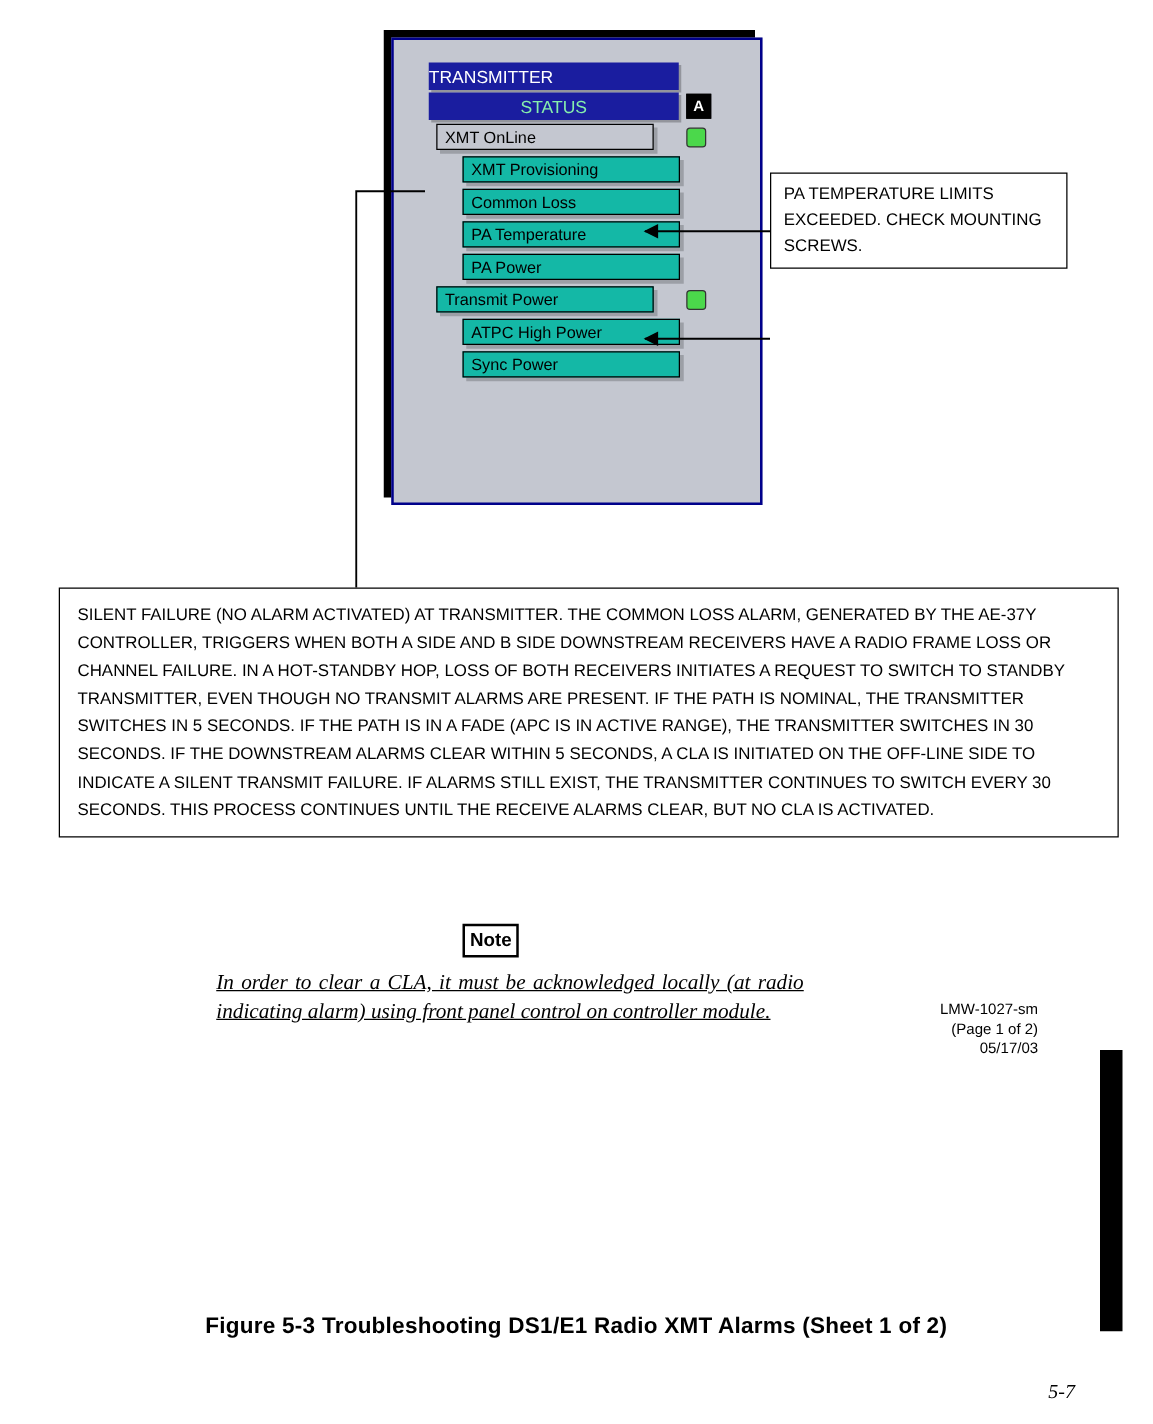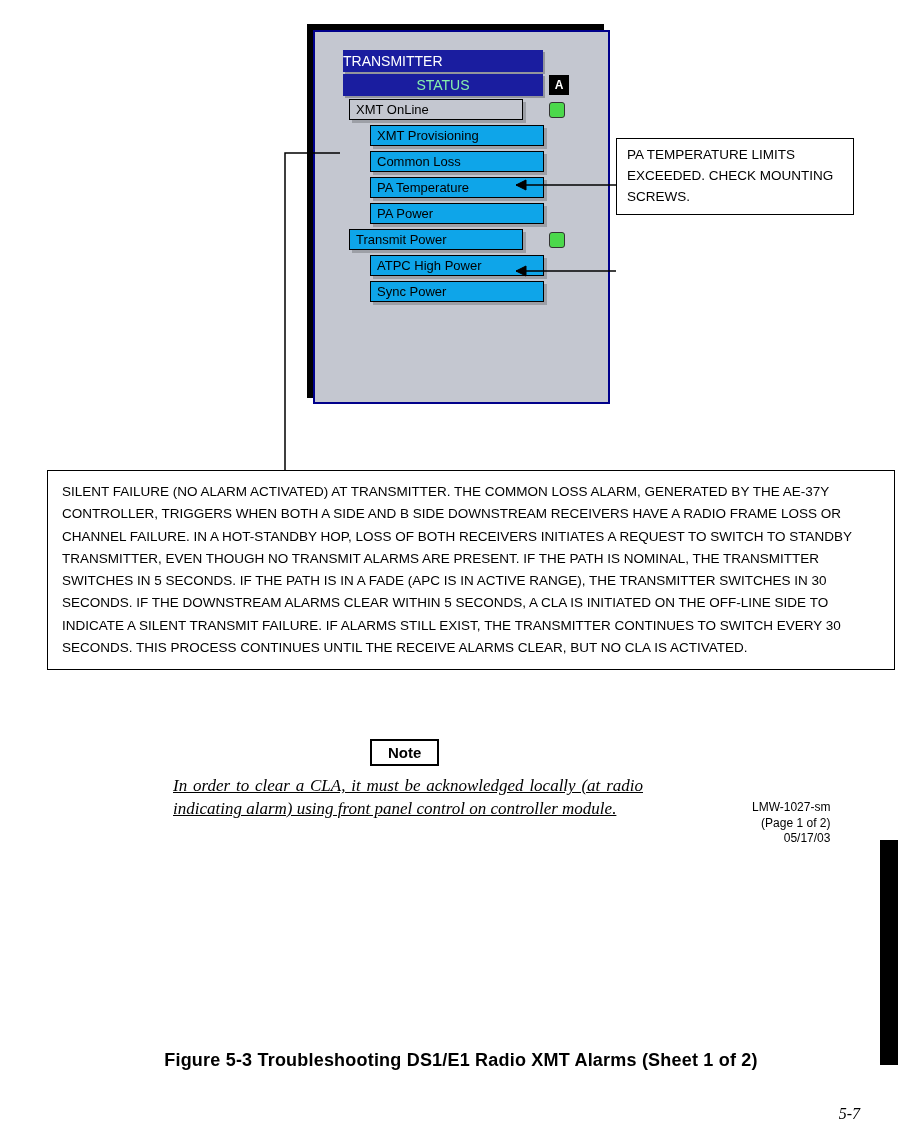--- a/index.html
+++ b/index.html
@@ -70,21 +70,21 @@
   }
   .item-row {
     display: flex;
     align-items: center;
     width: 228px;
     margin-bottom: 5px;
     justify-content: center;
   }
   .item-cell {
     width: 160px;
-    background: #0ea5e9;
+    background: #14b8a6;
     border: 1px solid #000;
     font-size: 13px;
     padding: 2px 6px;
     box-shadow: 3px 3px 0 rgba(0,0,0,0.20);
   }
   .item-cell.highlight {
     background: #c4c7d0;
   }
   .led {
     margin-left: 26px;
@@ -112,21 +112,21 @@
     border: 1px solid #000;
     padding: 10px 14px;
     font-size: 13.5px;
     line-height: 1.65;
   }
   .note-badge {
     position: absolute;
     left: 370px;
     top: 739px;
     border: 2px solid #000;
-    padding: 3px 16px;
+    padding: 3px 4px;
     font-weight: bold;
     font-size: 15px;
   }
   .note-text {
     position: absolute;
     left: 173px;
     top: 775px;
     width: 470px;
     font-family: "Times New Roman", serif;
     font-style: italic;

